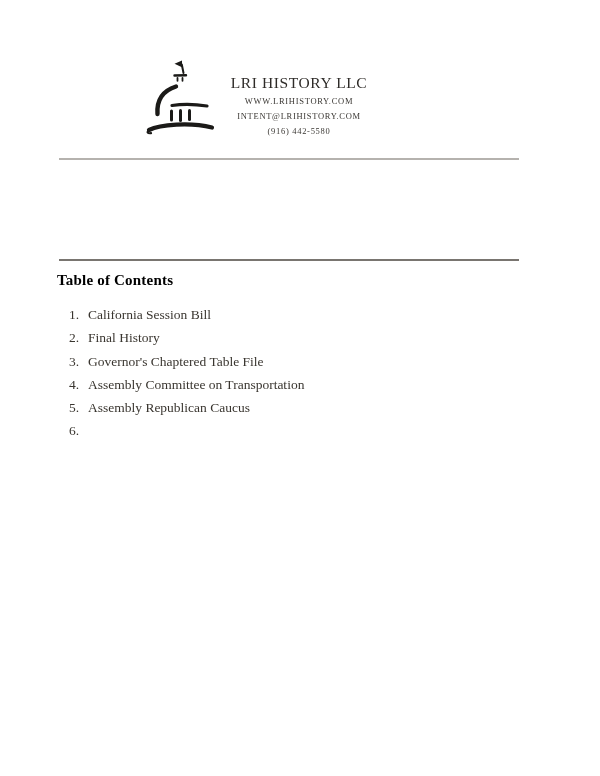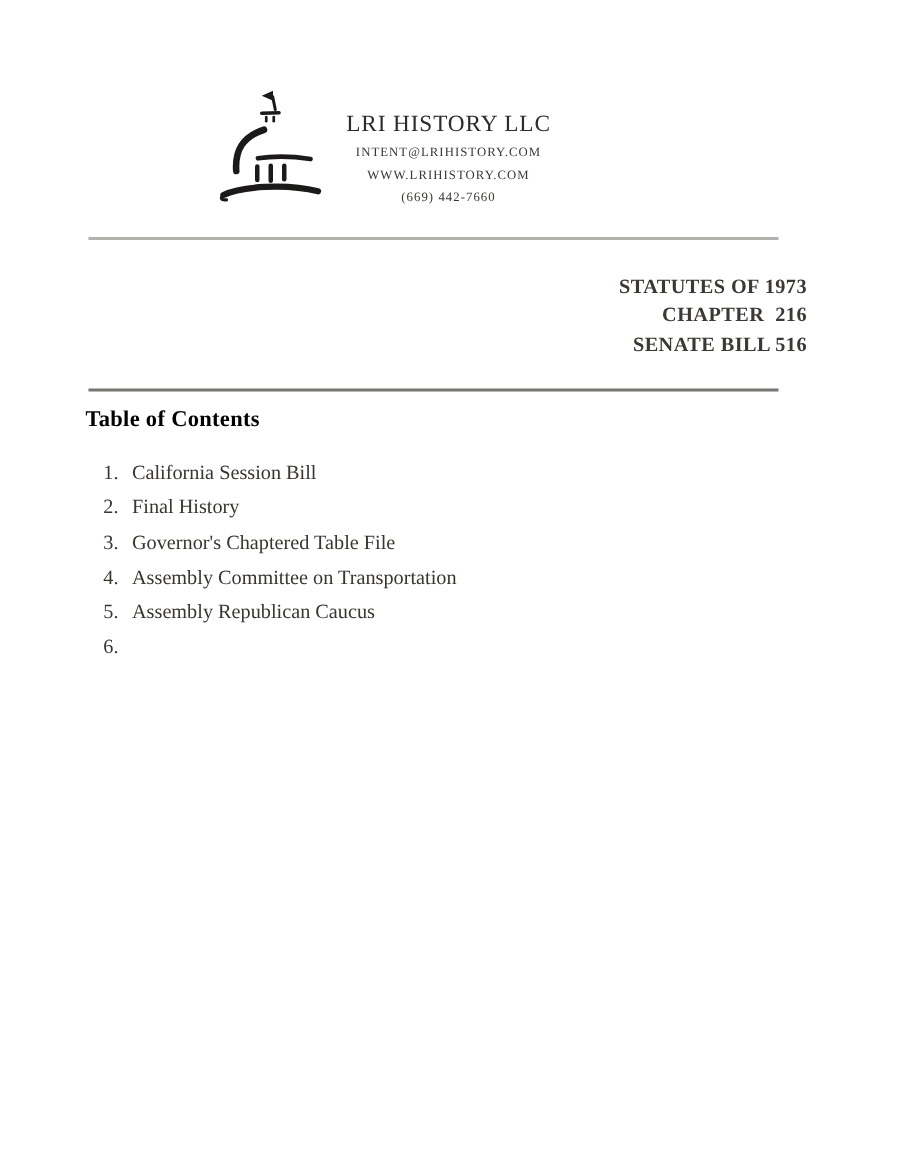--- a/index.html
+++ b/index.html
@@ -133,35 +133,27 @@
     <path d="M 25.5 53 L 25.5 62" stroke-width="3"></path>
     <path d="M 34.5 52.5 L 34.5 62.5" stroke-width="3"></path>
     <path d="M 43.5 52.5 L 43.5 61.5" stroke-width="3"></path>
 
     <path d="M 3 72 C 14 66.5 44 64 66 69.5" stroke-width="4.2"></path>
     <path d="M 3 72 C 0.8 73.8 1.2 75.6 5 75.2" stroke-width="2.2"></path>
   </svg>
 
   <div class="header-text">
     <div class="company-name">LRI HISTORY LLC</div>
+    <div class="contact-line">WWW.LRIHISTORY.COM</div>
     <div class="contact-line">INTENT@LRIHISTORY.COM</div>
-    <div class="contact-line">WWW.LRIHISTORY.COM</div>
-    <div class="contact-line">(669) 442-7660</div>
+    <div class="contact-line">(916) 442-5580</div>
   </div>
 
   <div class="rule rule-top"></div>
 
-  <div class="doc-info">
-
-      <div class="doc-info-line">STATUTES OF 1973</div>
-
-      <div class="doc-info-line">CHAPTER  216</div>
-
-      <div class="doc-info-line">SENATE BILL 516</div>
-    </div>
 
   <div class="rule rule-bottom"></div>
 
   <h2 class="toc-heading">Table of Contents</h2>
 
   <ol class="toc-list">
 
       <li class="toc-item">
         <span class="toc-num">1.</span>
         <span class="toc-label">California Session Bill</span>

